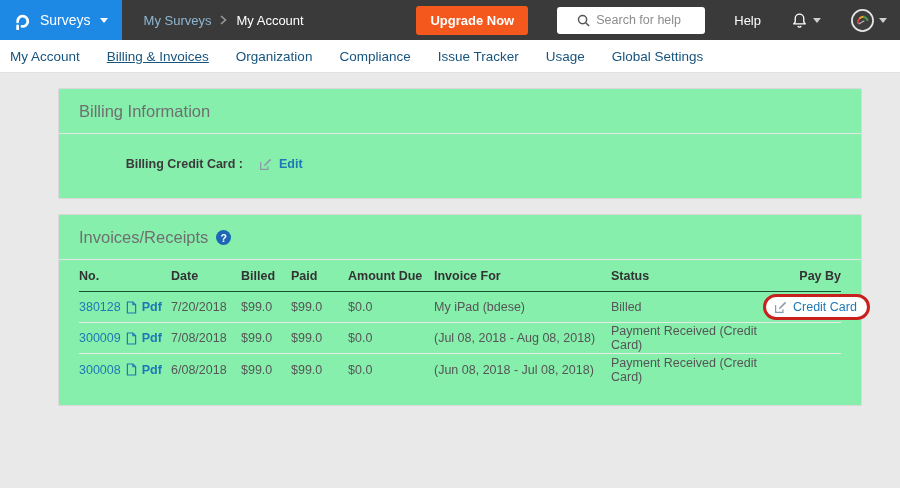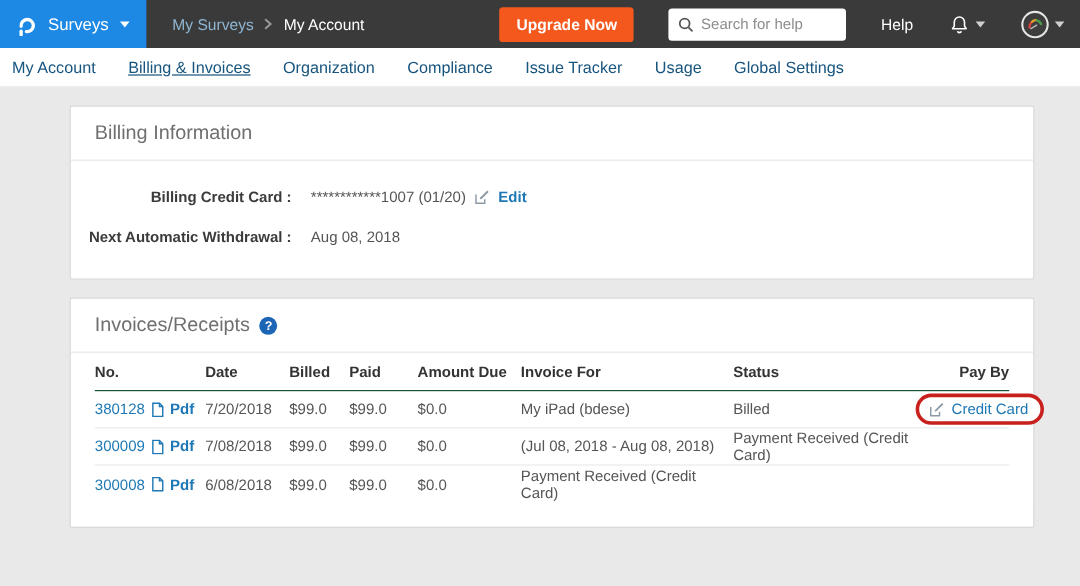--- a/index.html
+++ b/index.html
@@ -29,41 +29,41 @@
   .bc-link { color: #8fb6d2; cursor: pointer; }
   .bc-sep { color: #9a9a9a; display: flex; }
   .bc-current { color: #ffffff; }
   .topbar-right { margin-left: auto; display: flex; align-items: center; gap: 29px; padding-right: 13px; }
   .upgrade {
     background: #f4581c; color: #fff; border: none; border-radius: 3px;
     font-family: inherit; font-weight: bold; font-size: 13px; padding: 7px 14px; cursor: pointer;
   }
   .searchbox {
     background: #fff; border-radius: 3px; height: 27px; width: 148px;
-    display: flex; align-items: center; gap: 6px; padding: 0 8px;
+    display: flex; align-items: center; gap: 6px; padding: 0 20px;
   }
   .searchbox input {
     border: none; outline: none; width: 100%; font-family: inherit;
     font-size: 12.5px; color: #444; background: transparent;
   }
   .searchbox input::placeholder { color: #8c8c8c; }
   .help-link { font-size: 13px; cursor: pointer; }
   .icon-btn { display: flex; align-items: center; gap: 4px; cursor: pointer; }
   .icon-btn .caret { border-top-color: #cfcfcf; }
   
   .tabs {
     background: #fff; height: 33px; display: flex; align-items: center;
     padding-left: 10px; gap: 27px; border-bottom: 1px solid #e2e2e2;
   }
   .tabs a { color: #17547e; font-size: 13.5px; text-decoration: none; cursor: pointer; white-space: nowrap; }
   .tabs a.active { text-decoration: underline; }
   
   .content { padding-top: 15px; }
   .card {
-    width: 804px; margin-left: 58px; background: #ffffff;
+    width: 804px; margin-left: 58px; background: #86efac;
     border: 1px solid #d9d9d9; border-radius: 2px;
   }
   .card-title {
     padding: 13px 20px 12px; font-size: 16.5px; color: #6f6f6f;
     border-bottom: 1px solid #e6e6e6; display: flex; align-items: center;
   }
   
   .info-rows { padding: 13px 0 17px; }
   .info-row { display: flex; align-items: center; height: 34px; font-size: 12.5px; }
   .info-label { width: 184px; text-align: right; font-weight: bold; color: #3b3b3b; flex: 0 0 auto; }
@@ -168,33 +168,28 @@
 </nav>
 
 <div class="content">
 
   <section class="card">
     <div class="card-title">Billing Information</div>
     <div class="info-rows">
       <div class="info-row">
         <span class="info-label">Billing Credit Card :</span>
         <span class="info-value">
-          <span>************1007 (01/20)</span>
           <span class="icon">
             <svg width="13" height="13" viewBox="0 0 16 16">
                 <path d="M2 5v9h9v-4" fill="none" stroke="#8c9aa6" stroke-width="1.5"></path>
                 <path d="M6 10l1.8-.4L15 2.4 13.6 1 6.4 8.2z" fill="#8c9aa6"></path>
               </svg>
           </span>
           <a class="link bold">Edit</a>
         </span>
-      </div>
-      <div class="info-row">
-        <span class="info-label">Next Automatic Withdrawal :</span>
-        <span class="info-value">Aug 08, 2018</span>
       </div>
     </div>
   </section>
 
   <section class="card invoices">
     <div class="card-title">
       <span>Invoices/Receipts</span>
       <span class="qmark"></span>
     </div>
 
@@ -268,18 +263,19 @@
                 <path d="M1.5 1h6l3 3v9h-9z" fill="none" stroke="#1d78b5" stroke-width="1.3"></path>
                 <path d="M7.5 1v3h3" fill="none" stroke="#1d78b5" stroke-width="1.3"></path>
               </svg>
           </span>
           <a class="link bold">Pdf</a>
         </span>
         <span>6/08/2018</span>
         <span>$99.0</span>
         <span>$99.0</span>
         <span>$0.0</span>
+        <span>(Jun 08, 2018 - Jul 08, 2018)</span>
         <span>Payment Received (Credit Card)</span>
         <span class="payby"></span>
       </div>
     </div>
   </section>
 </div>
 
 </body></html>

